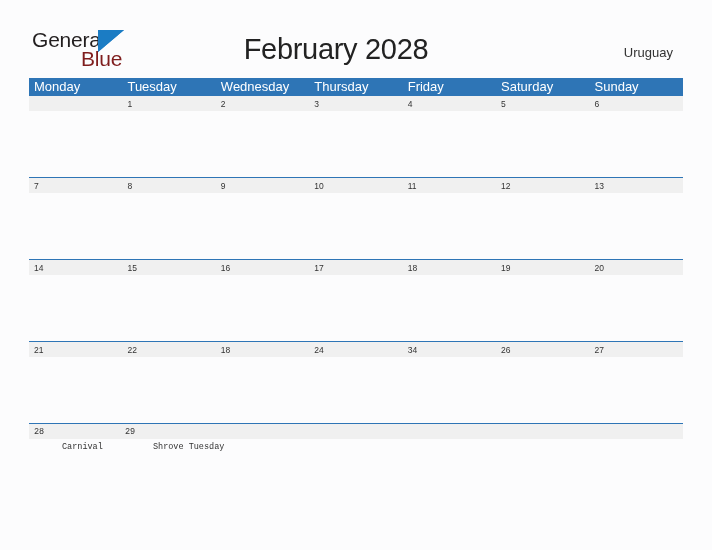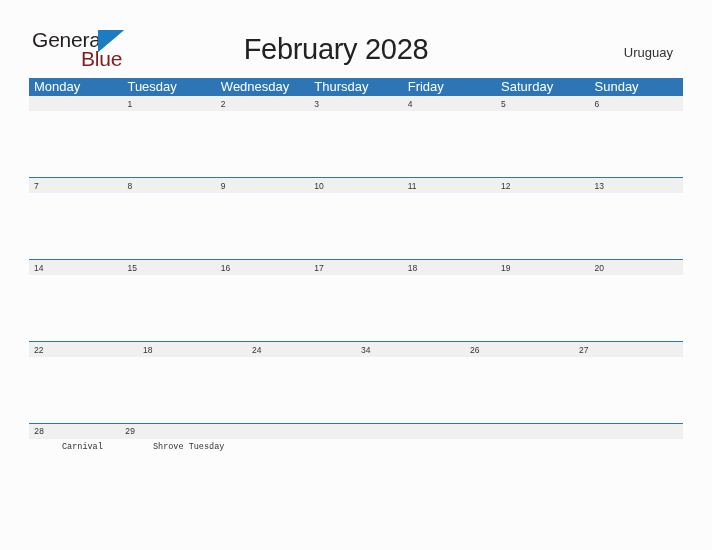--- a/index.html
+++ b/index.html
@@ -248,20 +248,23 @@
           </div>
           <div class="day">
             <span class="daynum">19</span>
           </div>
           <div class="day">
             <span class="daynum">20</span>
           </div>
         </div>
         <div class="week">
           <div class="day">
+            <span class="daynum">21</span>
+          </div>
+          <div class="day">
             <span class="daynum">22</span>
           </div>
           <div class="day">
             <span class="daynum">18</span>
           </div>
           <div class="day">
             <span class="daynum">24</span>
           </div>
           <div class="day">
             <span class="daynum">34</span>

